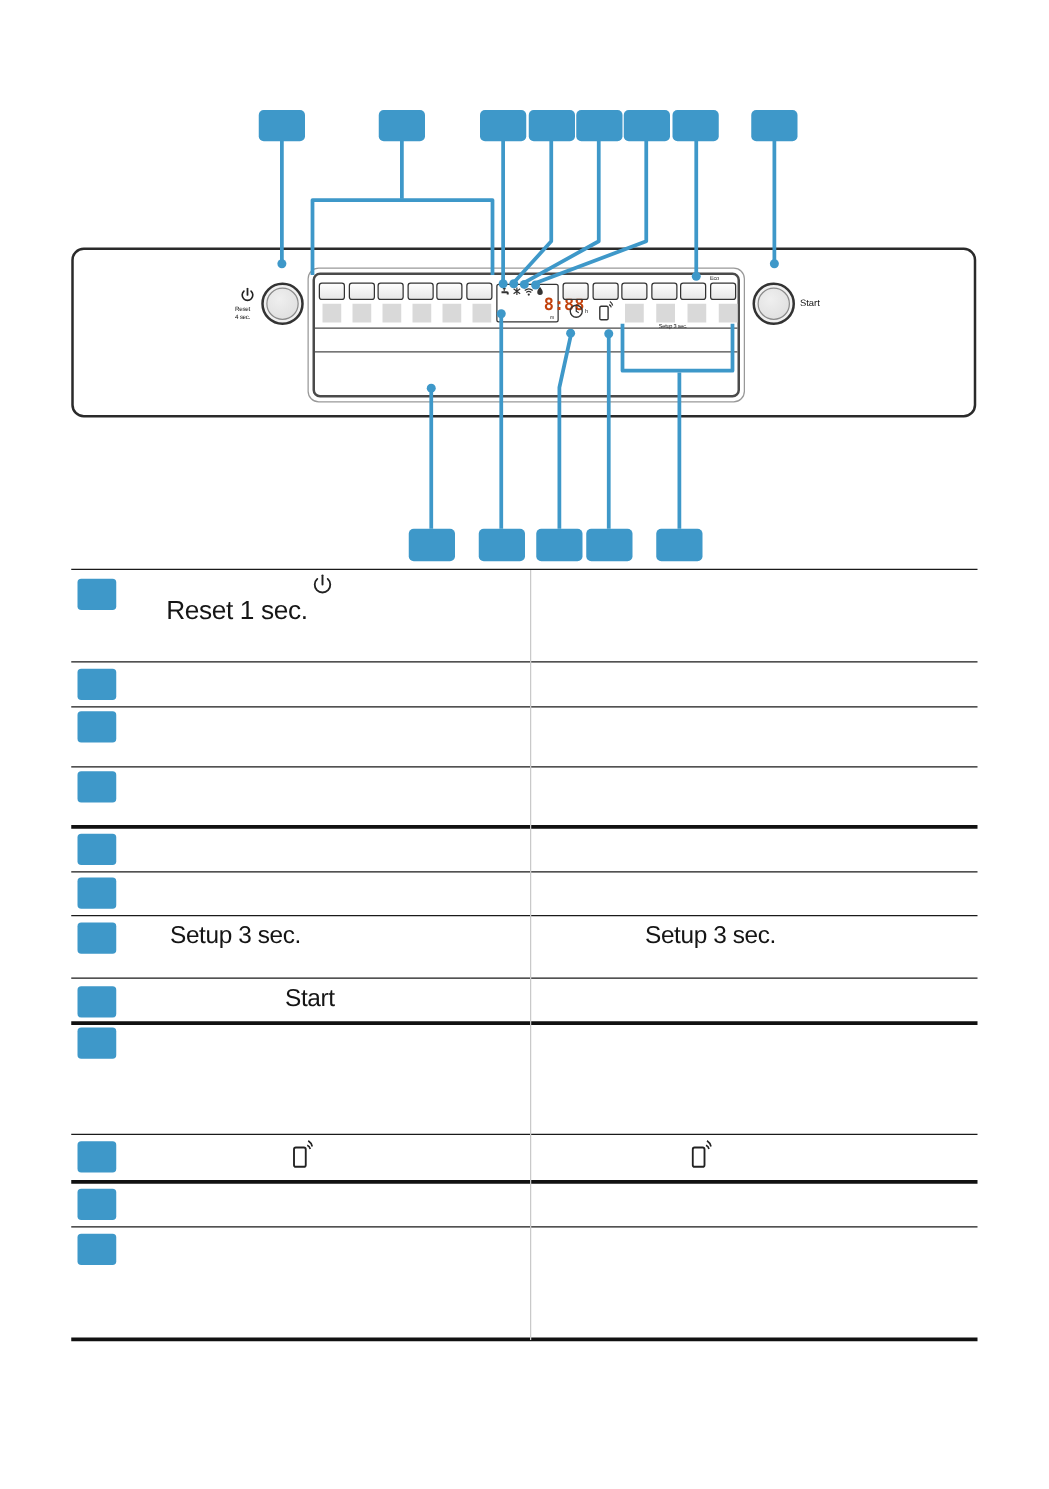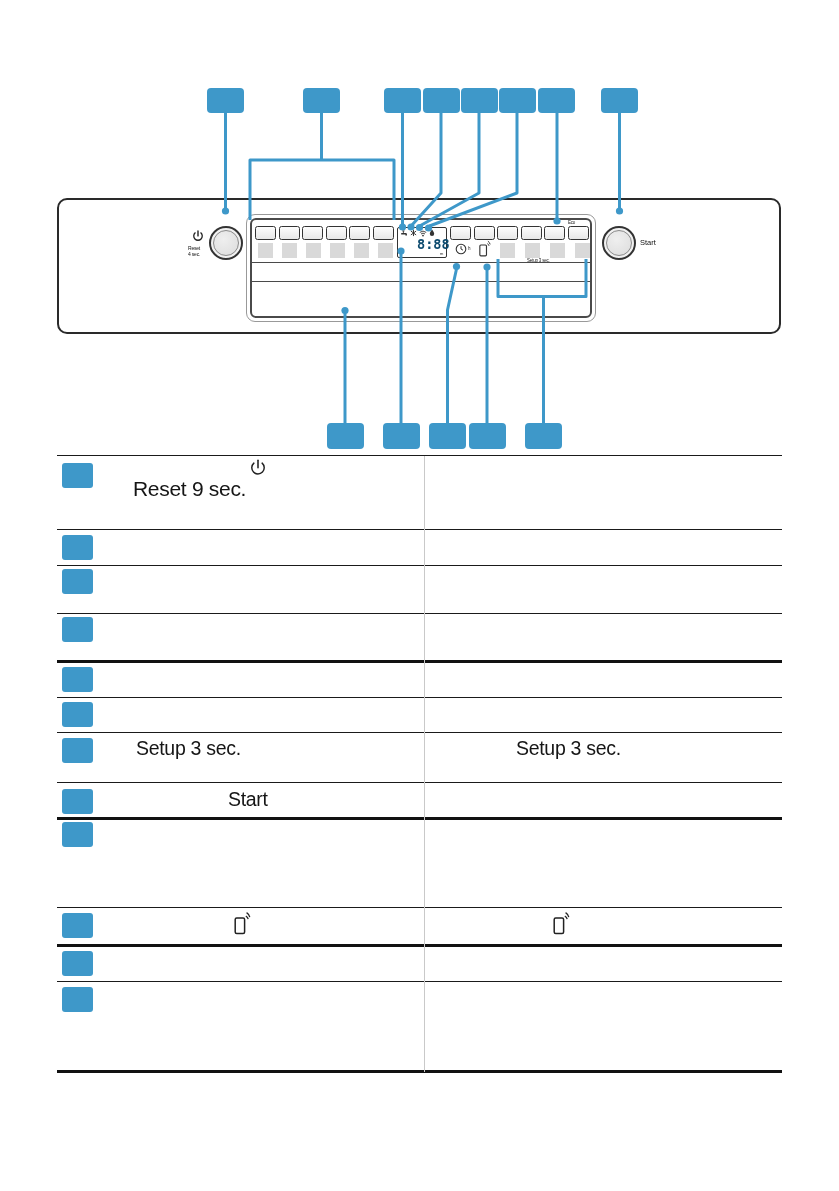--- a/index.html
+++ b/index.html
@@ -19,22 +19,22 @@
   .mline{position:absolute;width:338px;height:1.3px;background:#4a4a4a;left:252px;}
   .knob{position:absolute;width:34px;height:34px;border:2px solid #333;border-radius:50%;
         background:#f1f1f1;box-sizing:border-box;}
   .knob::after{content:"";position:absolute;inset:2px;border:1px solid #8a8a8a;
         border-radius:50%;background:radial-gradient(circle at 40% 35%,#efefef,#dcdcdc);}
   .pbtn{position:absolute;width:21px;height:14px;border:1.2px solid #333;border-radius:2.5px;
         background:linear-gradient(#fdfdfd,#e7e7e7);box-sizing:border-box;}
   .graysq{position:absolute;width:15px;height:15px;background:#d9d9d9;}
   .display{position:absolute;left:397px;top:227px;width:50px;height:31px;
         border:1.5px solid #333;border-radius:2px;box-sizing:border-box;background:#fff;}
-  .seg{position:absolute;left:417px;top:236px;width:44px;font-family:"DejaVu Sans Mono",monospace;
-        font-weight:bold;font-size:13.5px;letter-spacing:0;color:#0c4a6e;}
+  .seg{position:absolute;left:399px;top:236px;width:44px;font-family:"DejaVu Sans Mono",monospace;
+        font-weight:bold;font-size:13.5px;letter-spacing:0;color:#c2410c;padding-left:36px;}
   .tinytxt{position:absolute;font-size:5px;line-height:5.5px;color:#111;letter-spacing:-0.2px;}
   .microtxt{position:absolute;font-size:4.5px;line-height:5px;color:#222;letter-spacing:-0.2px;}
   
   .rule{position:absolute;left:57px;width:725px;height:1.2px;background:#1a1a1a;}
   .rule.thick{height:3px;background:#111;}
   .vdivider{position:absolute;left:424px;top:456px;width:1px;height:616px;background:#c9c9c9;}
   .bluesq{position:absolute;left:62px;width:31px;height:25px;background:#3e98c9;border-radius:3px;}
   .celltxt{position:absolute;font-size:21px;letter-spacing:-0.3px;color:#151515;}
   .celltxt.md{font-size:19.5px;}
   svg{display:block;}
@@ -198,21 +198,21 @@
   <div class="bluesq" style="top:789px;"></div>
   <div class="bluesq" style="top:822px;"></div>
   <div class="bluesq" style="top:913px;"></div>
   <div class="bluesq" style="top:951px;"></div>
   <div class="bluesq" style="top:987px;"></div>
 
   <svg class="abs" style="left:249px;top:459px;" width="18" height="19" viewBox="0 0 20 22">
     <path d="M10 1.5v8.5" stroke="#222" stroke-width="1.8" fill="none" stroke-linecap="round"></path>
     <path d="M14.8 4.8a7.2 7.2 0 1 1-9.6 0" stroke="#222" stroke-width="1.7" fill="none" stroke-linecap="round"></path>
   </svg>
-  <div class="celltxt" style="left:133px;top:477px;">Reset 9 sec.</div>
+  <div class="celltxt" style="left:133px;top:477px;">Reset 1 sec.</div>
 
   <div class="celltxt md" style="left:136px;top:737px;">Setup 3 sec.</div>
   <div class="celltxt md" style="left:516px;top:737px;">Setup 3 sec.</div>
 
   <div class="celltxt md" style="left:228px;top:788px;">Start</div>
 
   <svg class="abs" style="left:234px;top:911px;" width="17" height="24" viewBox="0 0 17 24">
     <rect x="1.2" y="7" width="9.4" height="15.4" rx="1.5" stroke="#222" stroke-width="1.5" fill="none"></rect>
     <path d="M11.8 5.2a4.2 4.2 0 0 1 2.4 3" stroke="#222" stroke-width="1.3" fill="none"></path>
     <path d="M12.6 1.6a7.5 7.5 0 0 1 3.2 4.6" stroke="#222" stroke-width="1.3" fill="none"></path>

